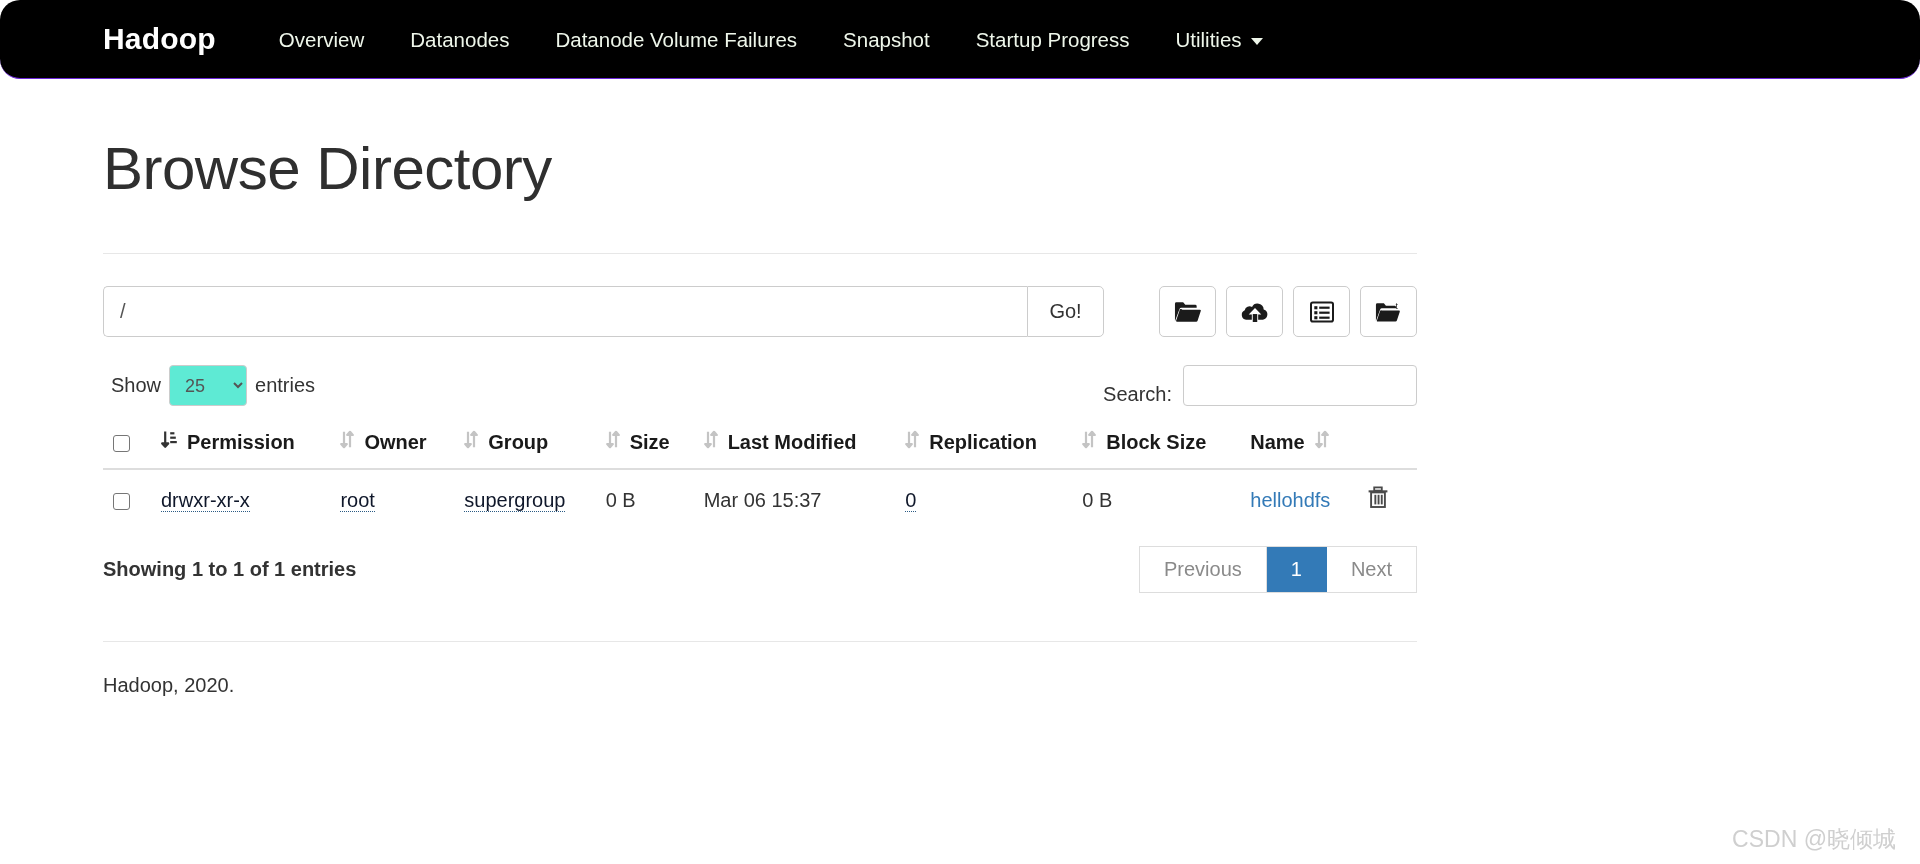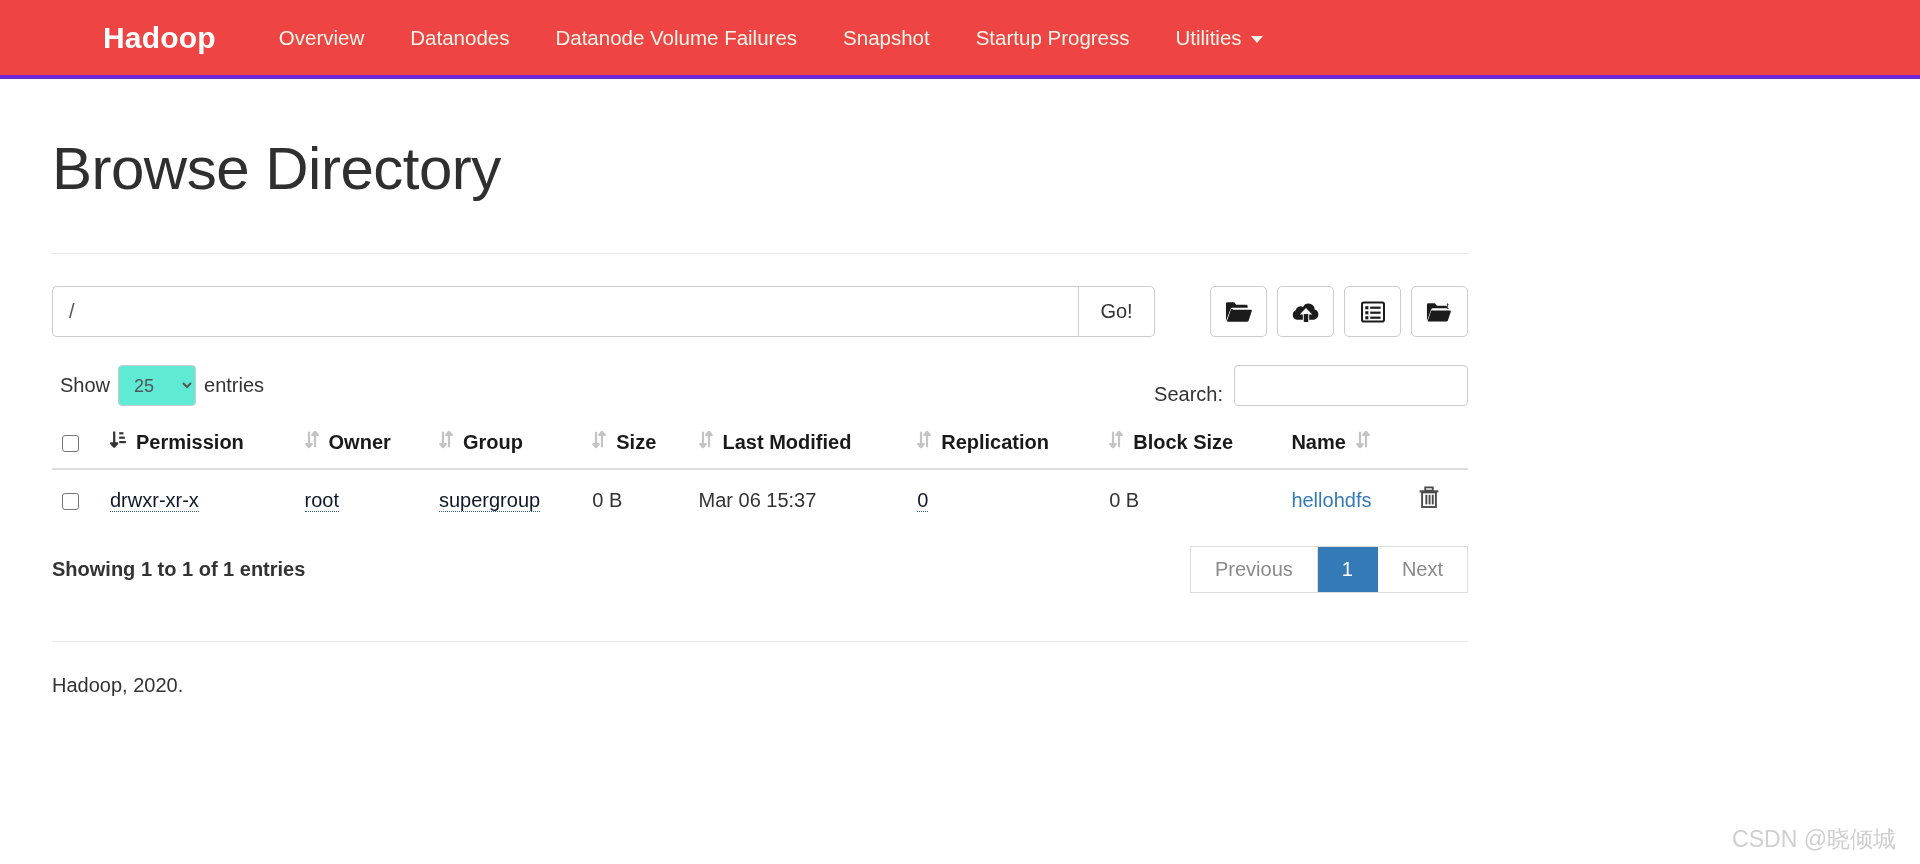--- a/index.html
+++ b/index.html
@@ -9,25 +9,26 @@
     width: 1920px; height: 864px;
     background: #ffffff;
     font-family: "Liberation Sans", sans-serif;
     overflow: hidden;
   }
 
   
   .navbar {
     width: 100%;
     height: 79px;
-    background: #ef4444;
+    background: #000000;
     display: flex;
     align-items: center;
     padding-left: 103px;
-    border-bottom: 4px solid #6d28d9;
+    border-bottom: 1px solid #6d28d9;
+    border-radius: 20px;
   }
   .brand {
     color: #ffffff;
     font-size: 30px;
     font-weight: bold;
     letter-spacing: 0.2px;
     margin-right: 40px;
     cursor: pointer;
     text-decoration: none;
   }
@@ -47,21 +48,21 @@
     margin-left: 9px;
     vertical-align: middle;
     border-left: 6px solid transparent;
     border-right: 6px solid transparent;
     border-top: 7px solid #eef6ea;
   }
 
   
   .container {
     width: 1520px;
-    padding: 0 52px;
+    padding: 0 103px;
   }
   .page-title {
     font-size: 60px;
     font-weight: 400;
     color: #2f2f2f;
     margin: 55px 0 0 0;
     letter-spacing: -0.5px;
   }
   .hr {
     border: 0;

